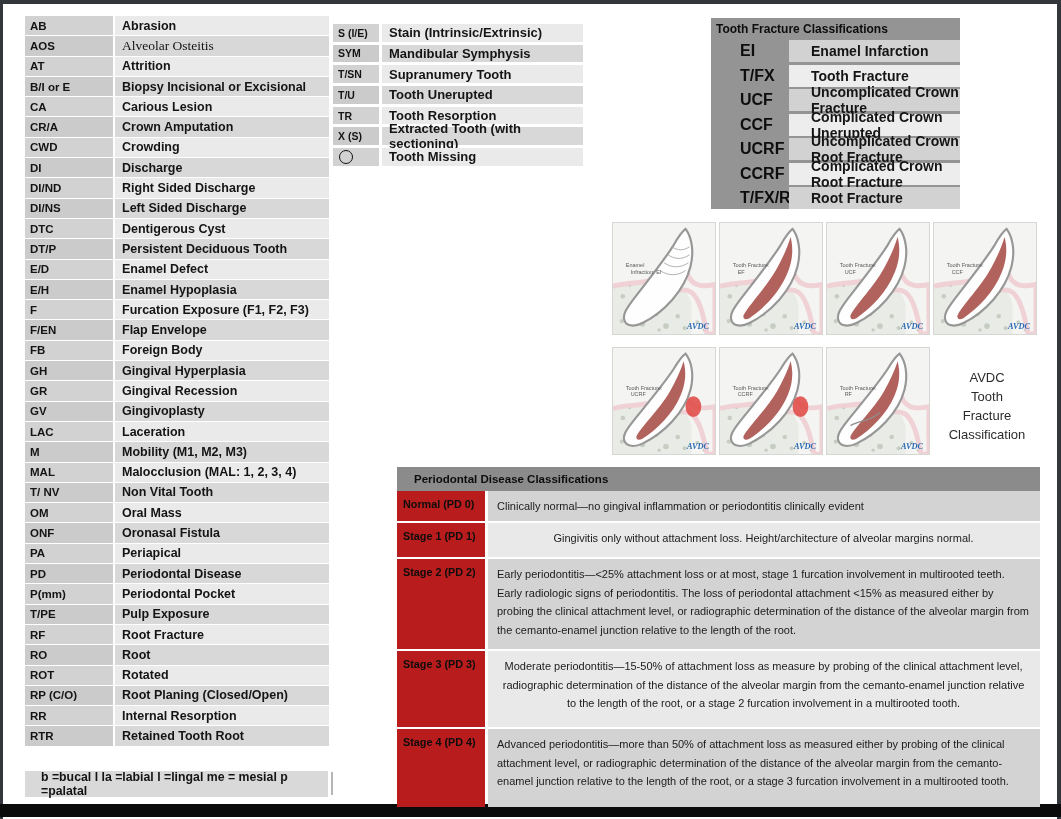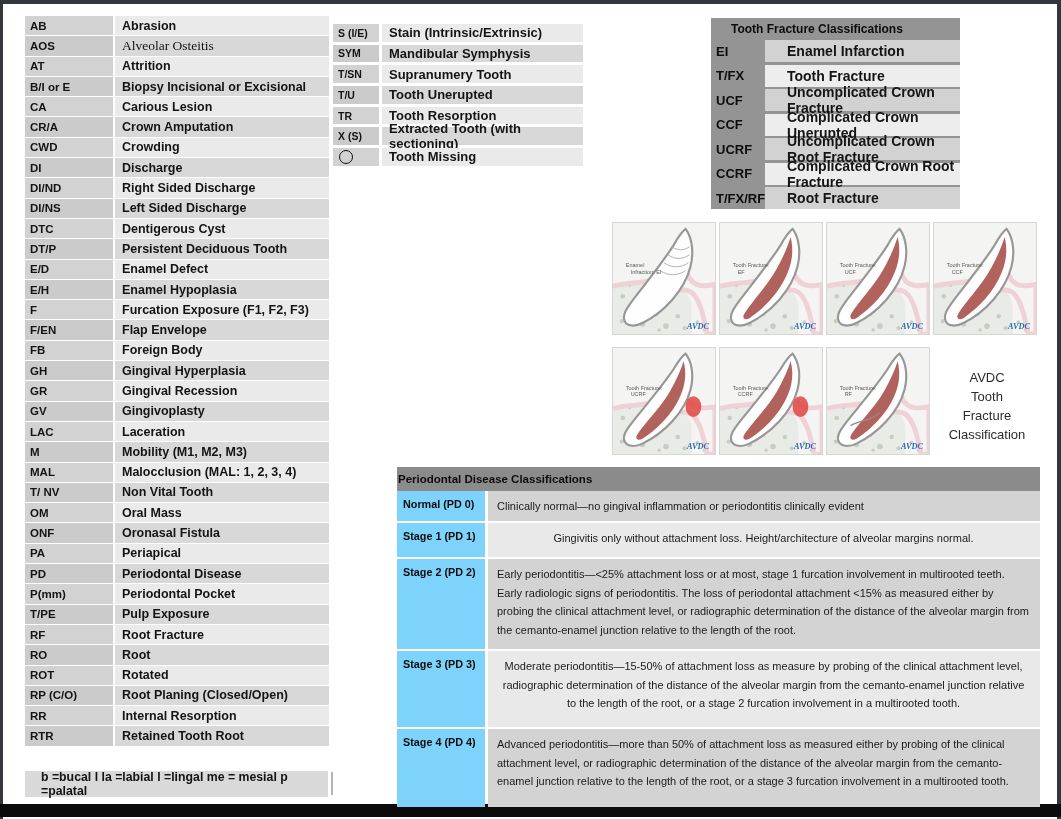--- a/index.html
+++ b/index.html
@@ -48,27 +48,27 @@
     position:absolute; left:25px; top:771px; width:303px; height:26px;
     background:#d9d9d9; display:flex; align-items:center; padding-left:16px;
     box-sizing:border-box; font-size:12.3px; font-weight:600;
   }
   #footnote-caret{position:absolute; left:331px; top:772px; width:2px; height:23px; background:#b5b5b5;}
 
   
   #fracture-table{position:absolute; left:711px; top:18px; width:249px;}
   #fracture-table .ft-header{
     background:#949494; height:22px; display:flex; align-items:center;
-    padding-left:20px; font-size:12px; font-weight:700; color:#0d0d0d;
+    padding-left:5px; font-size:12px; font-weight:700; color:#0d0d0d;
   }
   #fracture-table .ft-body{position:relative; background:#949494;}
   .ft-row{display:flex; height:22px; margin-bottom:2.5px;}
   .ft-row .abbr{
-    width:50px; flex:none; background:#949494; font-size:13px; font-weight:700;
-    display:flex; align-items:center; padding-left:5px; box-sizing:border-box; color:#0d0d0d;
+    width:50px; flex:none; background:#949494; font-size:16px; font-weight:700;
+    display:flex; align-items:center; padding-left:5px; box-sizing:border-box; color:#0d0d0d;margin-left:24px;
   }
   .ft-row .desc{
     flex:1; margin-left:4px; display:flex; align-items:center; padding-left:22px;
     box-sizing:border-box; font-size:14px; font-weight:700;
   }
   .ft-row.odd .desc{background:#d2d2d2;}
   .ft-row.even .desc{background:#ededed;}
 
   
   .tooth-cell{position:absolute; width:104px; background:#f4f4f2; border:1px solid #d6d6d2; box-sizing:border-box;}
@@ -82,25 +82,25 @@
   #avdc-caption{
     position:absolute; left:933px; top:362px; width:108px; height:90px;
     display:flex; flex-direction:column; justify-content:center; align-items:center;
     font-size:13px; color:#2c2c2c; line-height:1.45; text-align:center;
   }
 
   
   #perio-table{position:absolute; left:397px; top:467px; width:643px;}
   #perio-table .p-header{
     background:#8b8b8b; height:24px; display:flex; align-items:center;
-    padding-left:1px; font-size:11.5px; font-weight:700; color:#0d0d0d;
+    padding-left:17px; font-size:11.5px; font-weight:700; color:#0d0d0d;
   }
   .p-row{display:flex; margin-bottom:2px;}
   .p-row .stage{
-    width:88px; flex:none; background:#7dd3fc; font-size:10.8px; font-weight:700;
+    width:88px; flex:none; background:#b91c1c; font-size:10.8px; font-weight:700;
     padding:7px 0 0 6px; box-sizing:border-box; color:#0d0d0d;
   }
   .p-row .desc{
     flex:1; margin-left:3px; font-size:11px; line-height:1.7;
     padding:6px 10px 0 9px; box-sizing:border-box; color:#1b1b1b;
   }
   .p-row.shade-a .desc{background:#d3d3d3;}
   .p-row.shade-b .desc{background:#e9e9e9;text-align:center;}
 </style>
 </head>

